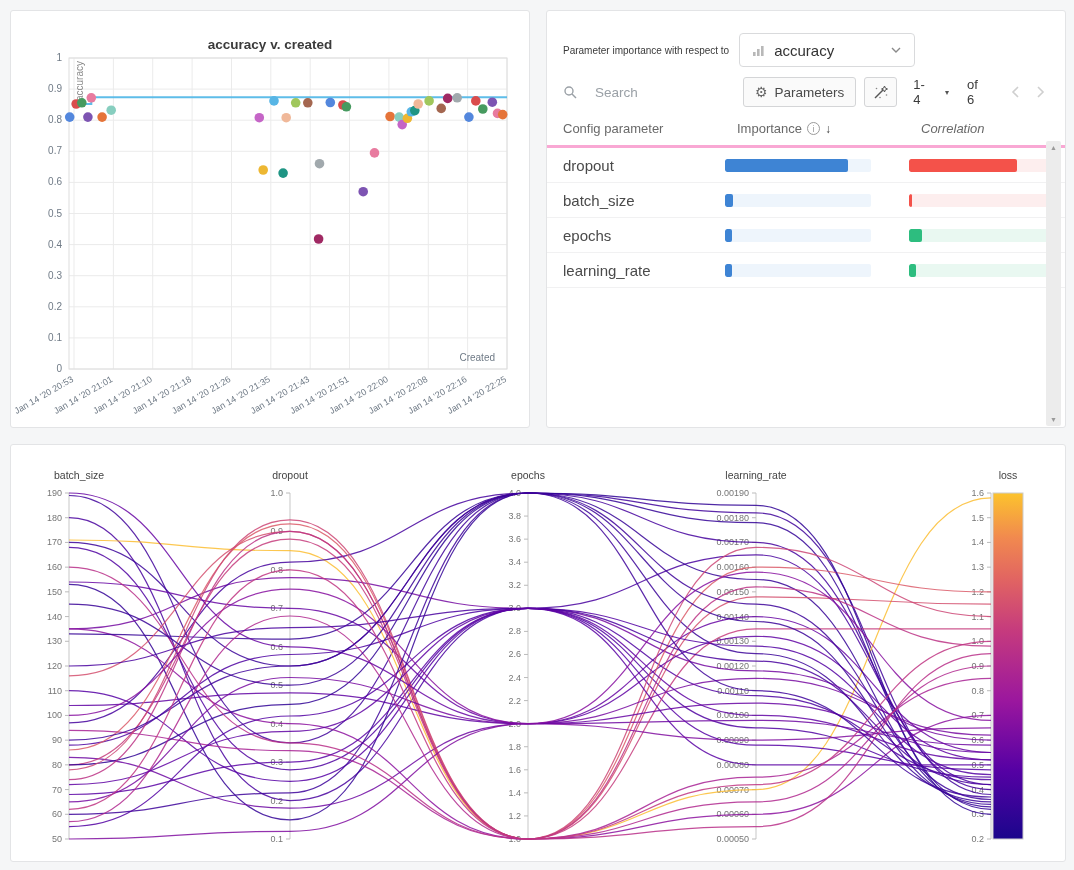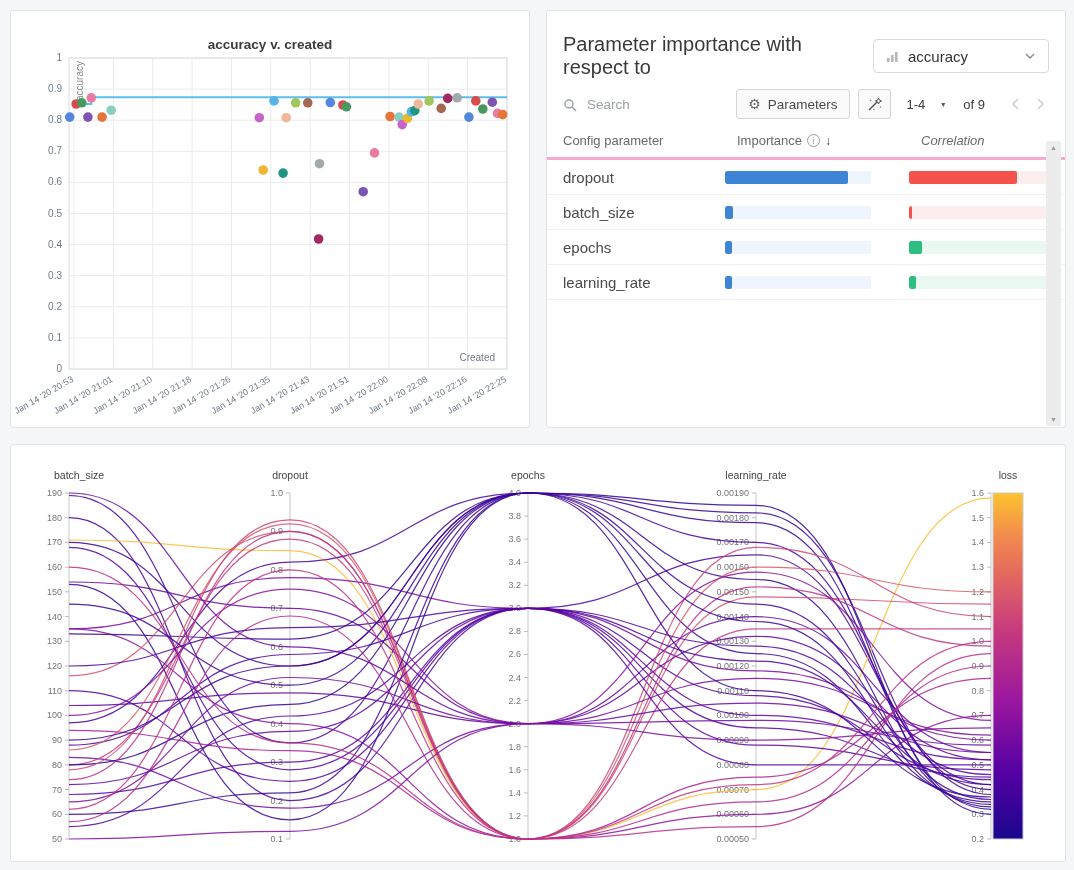--- a/index.html
+++ b/index.html
@@ -26,33 +26,33 @@
     padding-top:26px;
   }
   #scatter-svg { position:absolute; left:0; top:0; }
   #parallel-svg { position:absolute; left:0; top:0; }
 
   
   .pi-head {
     display:flex; align-items:center; gap:10px;
     padding:22px 16px 0 16px;
   }
-  .pi-head-label { font-size:20px; color:#3a3a3a; }
+  .pi-head-label { font-size:10px; color:#3a3a3a; }
   .metric-select {
     display:flex; align-items:center; gap:8px;
     border:1px solid #d9dadc; border-radius:4px;
     height:34px; padding:0 12px; min-width:176px;
     background:#fff; cursor:pointer;
   }
   .metric-select .metric-name { font-size:15px; color:#333; flex:1; }
   .toolbar {
     display:flex; align-items:center;
     padding:10px 16px 0 16px; gap:8px;
   }
-  .search-wrap { display:flex; align-items:flex-end; gap:10px; flex:1; }
+  .search-wrap { display:flex; align-items:flex-start; gap:18px; flex:1; }
   .search-wrap input {
     border:none; outline:none; font-size:13.5px; color:#555; width:140px;
     font-family:inherit; background:transparent;
   }
   .search-wrap input::placeholder { color:#9aa0a6; }
   .btn {
     display:flex; align-items:center; gap:7px;
     border:1px solid #d4d5d7; background:#fafafa; border-radius:3px;
     height:30px; padding:0 11px; font-size:13.5px; color:#4a4a4a; cursor:pointer;
   }
@@ -233,21 +233,21 @@
         <line x1="3" y1="14" x2="11" y2="6" stroke="#555" stroke-width="1.5"></line>
         <path d="M12.5 2 L13.4 4.1 L15.5 5 L13.4 5.9 L12.5 8 L11.6 5.9 L9.5 5 L11.6 4.1 Z" fill="none" stroke="#555" stroke-width="1"></path>
         <circle cx="4.5" cy="4.5" r="0.8" fill="#888"></circle>
         <circle cx="8" cy="13.5" r="0.8" fill="#888"></circle>
         <circle cx="14.5" cy="11" r="0.8" fill="#888"></circle>
       </svg>
     </div>
     <div class="pagination">
       <span>1-4</span>
       <span class="caret">▾</span>
-      <span class="pag-of">of 9</span>
+      <span class="pag-of">of 6</span>
     </div>
     <div class="nav-chevrons">
       <svg width="9" height="14" viewBox="0 0 9 14">
         <polyline points="7,2 2,7 7,12" fill="none" stroke="#cfcfcf" stroke-width="1.6"></polyline>
       </svg>
       <svg width="9" height="14" viewBox="0 0 9 14">
         <polyline points="2,2 7,7 2,12" fill="none" stroke="#cfcfcf" stroke-width="1.6"></polyline>
       </svg>
     </div>
   </div>

